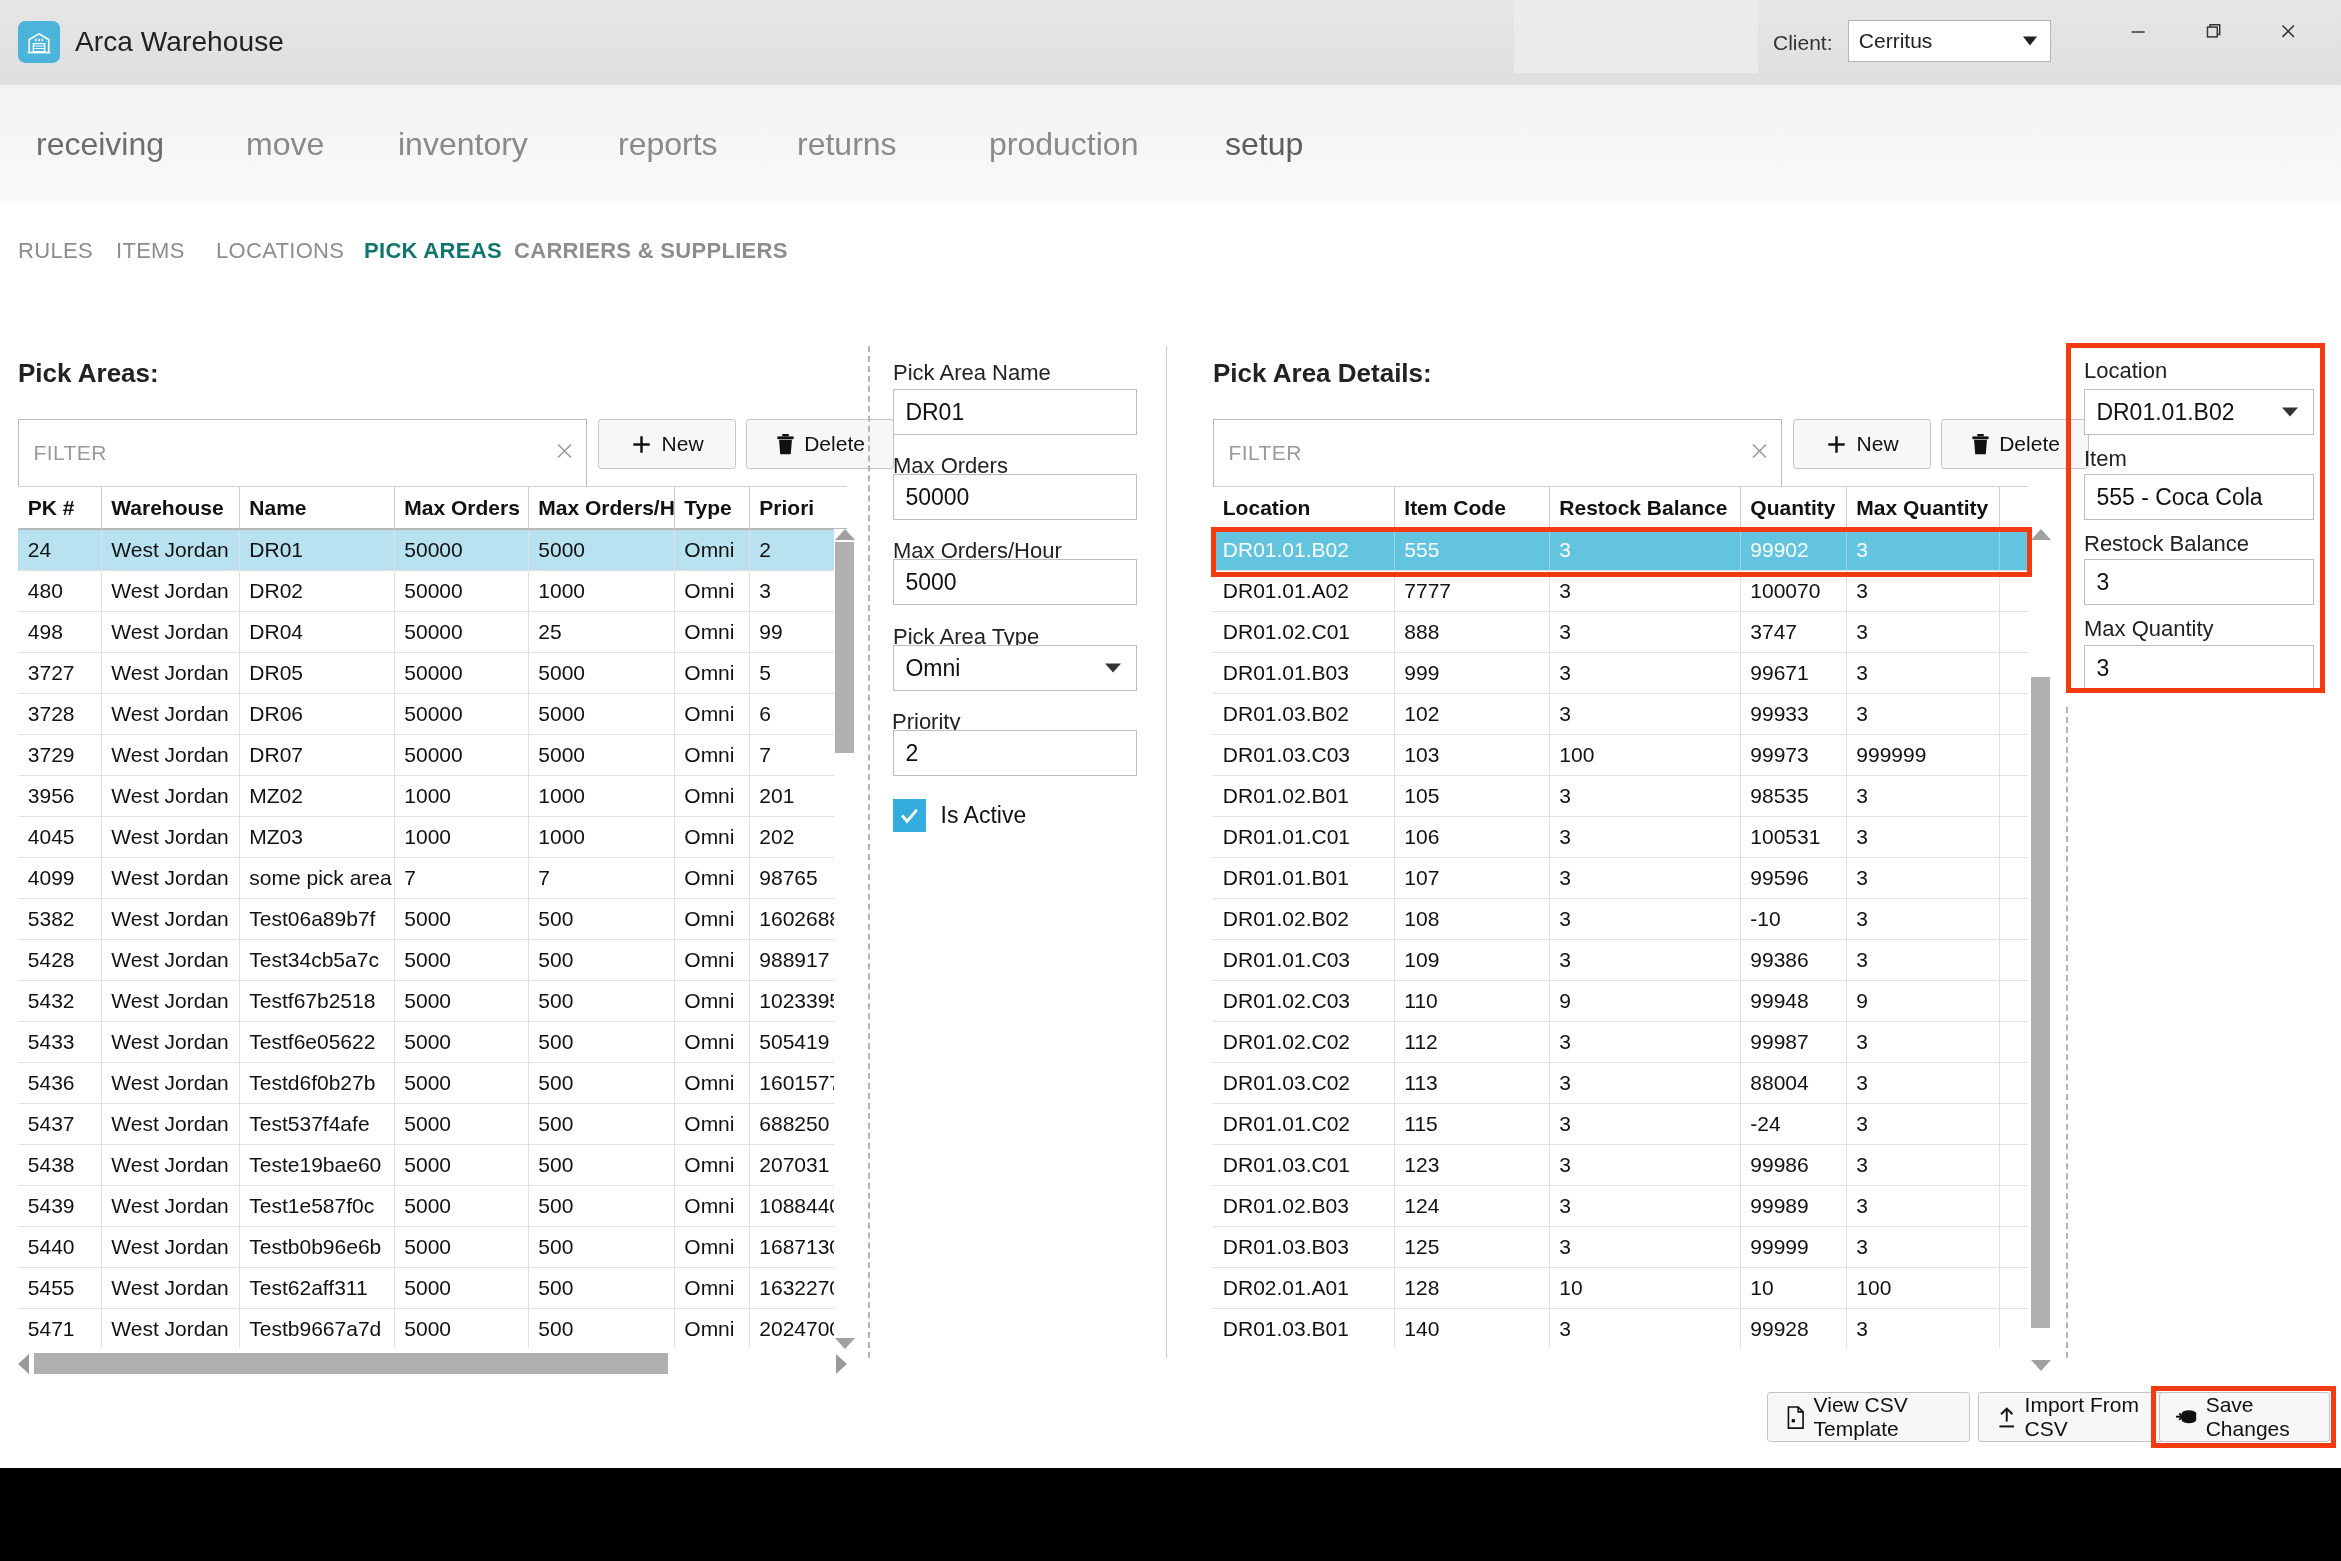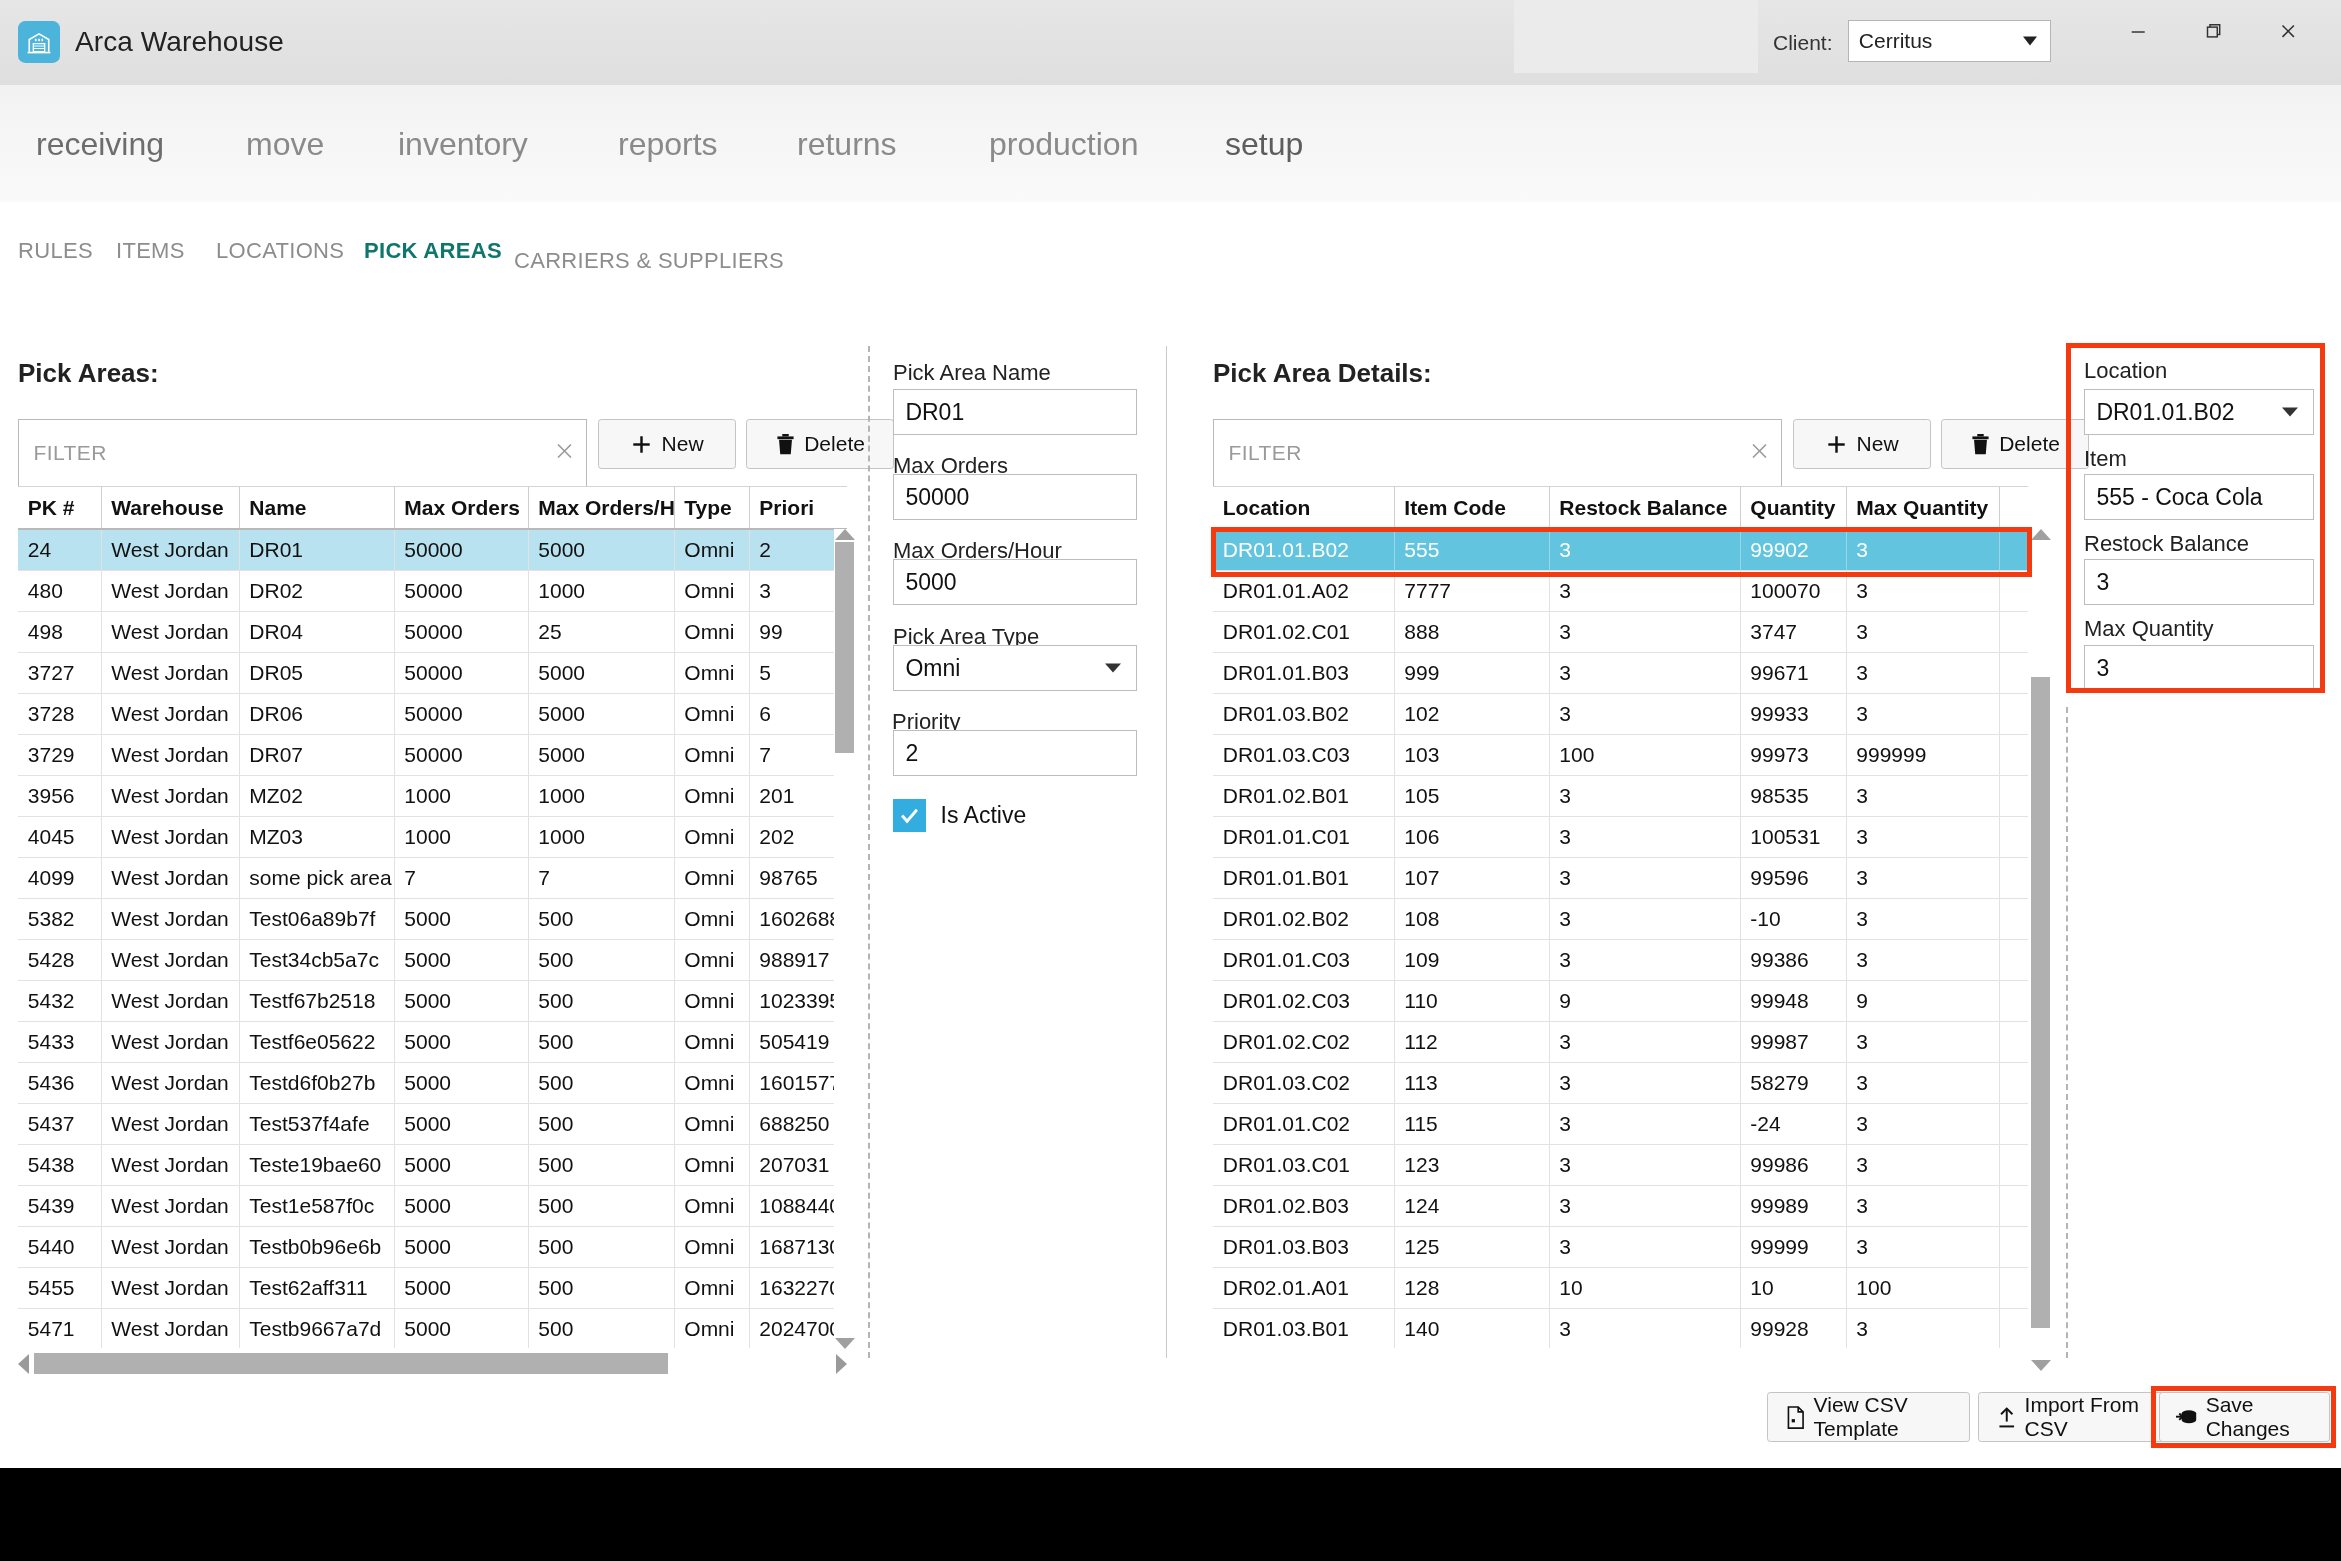--- a/index.html
+++ b/index.html
@@ -224,21 +224,21 @@
   <div class="nav-item" style="position:absolute;left:797px;top:41px;">returns</div>
   <div class="nav-item" style="position:absolute;left:989px;top:41px;">production</div>
   <div class="nav-item active" style="position:absolute;left:1225px;top:41px;color:#5d5d5d;">setup</div>
 </div>
 
 <div class="subtabs">
   <div class="subtab" style="position:absolute;left:18px;top:18px;">RULES</div>
   <div class="subtab" style="position:absolute;left:116px;top:18px;">ITEMS</div>
   <div class="subtab" style="position:absolute;left:216px;top:18px;">LOCATIONS</div>
   <div class="subtab active" style="position:absolute;left:364px;top:18px;">PICK AREAS</div>
-  <div class="subtab" style="position:absolute;left:514px;top:28px;">CARRIERS &amp; SUPPLIERS</div>
+  <div class="subtab" style="position:absolute;left:514px;top:18px;font-weight:bold;">CARRIERS &amp; SUPPLIERS</div>
 </div>
 
 <div class="panel-label" style="left:18px; top:358px;">Pick Areas:</div>
 
 <div class="filterbox" style="left:18px; top:419px; width:569px;">
   <span class="ph">FILTER</span>
   <span class="clear">
     <svg width="21" height="21" viewBox="0 0 26 26">
         <line x1="5" y1="5" x2="21" y2="21" stroke="#9a9a9a" stroke-width="2"></line>
         <line x1="21" y1="5" x2="5" y2="21" stroke="#9a9a9a" stroke-width="2"></line>
@@ -674,21 +674,21 @@
           <td>112</td>
           <td>3</td>
           <td>99987</td>
           <td>3</td>
           <td></td>
         </tr>
         <tr>
           <td>DR01.03.C02</td>
           <td>113</td>
           <td>3</td>
-          <td>58279</td>
+          <td>88004</td>
           <td>3</td>
           <td></td>
         </tr>
         <tr>
           <td>DR01.01.C02</td>
           <td>115</td>
           <td>3</td>
           <td>-24</td>
           <td>3</td>
           <td></td>

